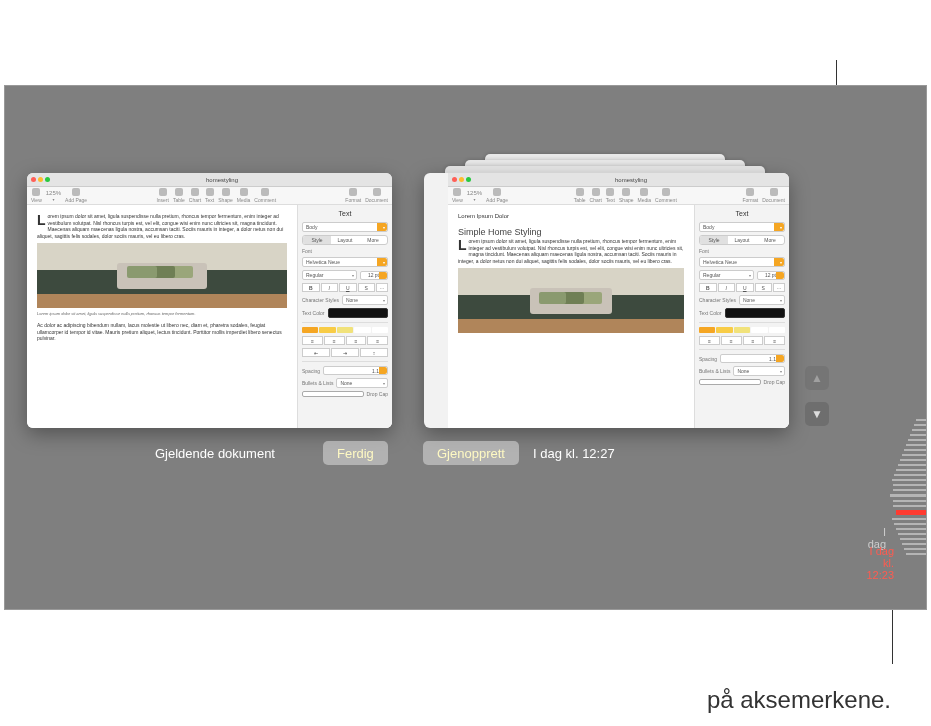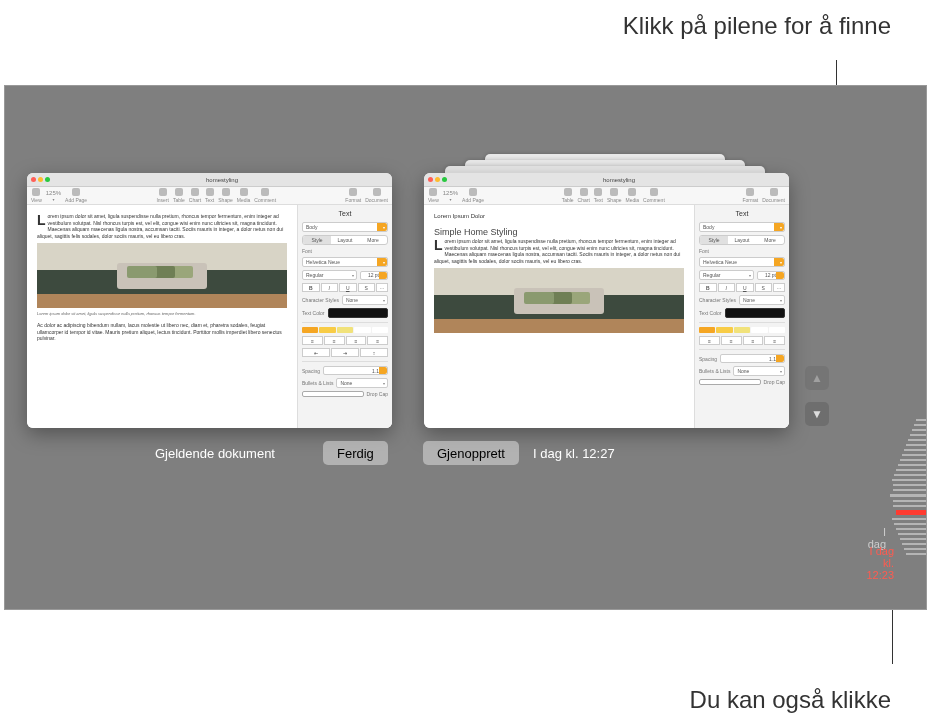--- a/index.html
+++ b/index.html
@@ -32,21 +32,21 @@
   .docwin {
     position: absolute;
     width: 365px; height: 255px;
     background: #f2f2f2;
     border-radius: 6px;
     box-shadow: 0 6px 20px rgba(0,0,0,.35);
     display: flex; flex-direction: column;
     overflow: hidden;
   }
   .docwin.left { top: 87px; left: 22px; }
-  .docwin.right { top: 87px; left: 419px; }
+  .docwin.right { top: 87px; left: 419px; padding-left: 24px; }
 
   
   .ghost {
     position: absolute;
     background: #e8e8e8;
     border-radius: 5px 5px 0 0;
     height: 10px;
     box-shadow: 0 0 4px rgba(0,0,0,.2);
   }
 
@@ -145,21 +145,21 @@
     position:absolute; color:#fff; font-size:13px;
   }
   .under-left{ top:360px; left:150px;text-align:center; }
   .under-right{ top:360px; left:528px; }
 
   .action-btn{
     position:absolute; top:355px;
     height:24px; padding:0 14px;
     background: rgba(220,220,220,.55);
     border:none; border-radius:5px;
-    color:#000000; font-size:13px;
+    color:#fef9c3; font-size:13px;
     display:flex; align-items:center;
   }
   .btn-done{ left:318px; }
   .btn-restore{ left:418px; }
 
   
   .navarrow{
     position:absolute; left:800px;
     width:24px; height:24px;
     border-radius:5px;
@@ -184,24 +184,25 @@
   .tick-label.today{ color:#ccc; right:40px; top:110px;}
   .tick-label.redlbl{ color:#ff5b50; right:32px; top:129px;text-align:right;}
 
   
   .leader{ position:absolute; background:#333; }
 </style>
 </head>
 <body>
 
 <div class="callout callout-top">
-  <span>Klikk på pilene for å finne</span><br>
+  <br>
 </div>
 <div class="callout callout-bottom">
-  <span>Du kan også klikke</span><br>
+  <br>
+  <span>på aksemerkene.</span>
 </div>
 
 <div class="leader" style="top:60px; left:836px; width:1px; height:228px;"></div>
 <div class="leader" style="top:288px; left:832px; width:5px; height:1px;"></div>
 <div class="leader" style="top:325px; left:832px; width:5px; height:1px;"></div>
 <div class="leader" style="top:582px; left:892px; width:1px; height:82px;"></div>
 
 <div class="stage">
 
   <div class="ghost" style="top:68px; left:480px; width:240px;"></div>

